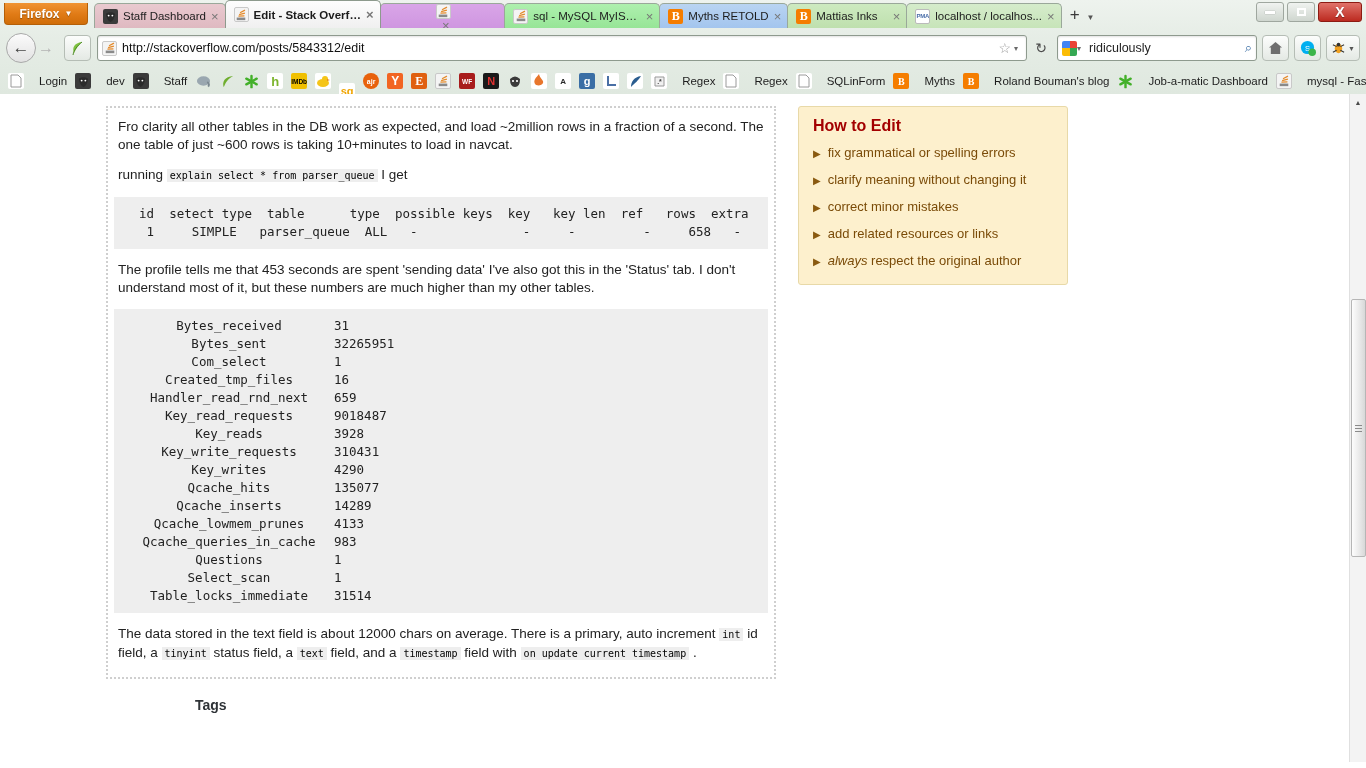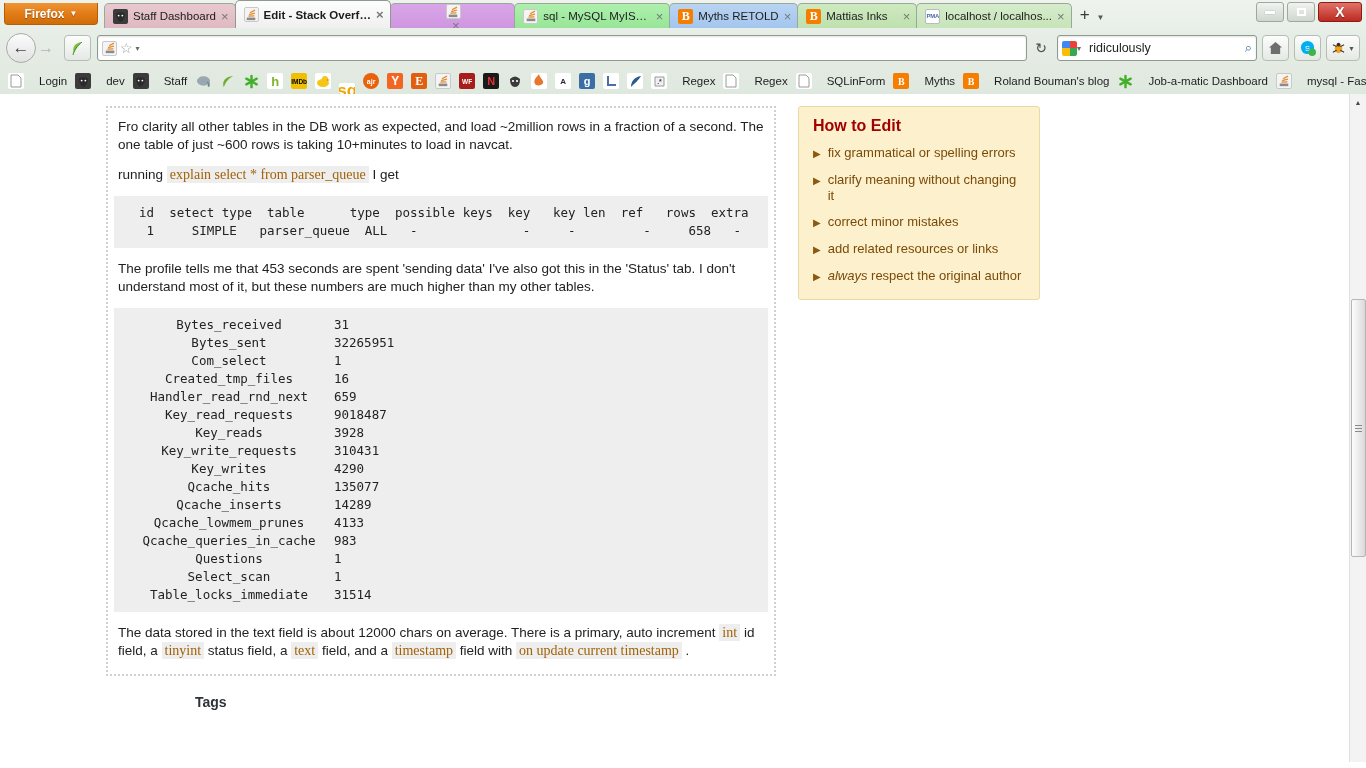--- a/index.html
+++ b/index.html
@@ -27,21 +27,21 @@
   
   .tabstrip {
     position: relative;
     height: 28px;
     display: flex;
     align-items: flex-end;
     padding-left: 4px;
     z-index: 3;
   }
   .ffbutton {
-    width: 94px; height: 22px;
+    width: 84px; height: 22px;
     margin-bottom: 3px;
     border-radius: 0 0 4px 4px;
     background: linear-gradient(to bottom, #f09434 0%, #e07a15 55%, #d06d09 100%);
     border: 1px solid #b45f08;
     border-top: none;
     color: #fff;
     font-size: 12px;
     font-weight: bold;
     display: flex; align-items: center; justify-content: center;
     gap: 5px;
@@ -264,42 +264,41 @@
     margin: 0 0 12px 0;
     padding: 0 4px;
   }
   .post-preview p:last-child { margin-bottom: 2px; margin-top: 8px; }
 
   code, .codeblock {
     font-family: "DejaVu Sans Mono", "Liberation Mono", monospace;
   }
   code.inline {
     background: #eeeeee;
-    font-size: 14px;
+    font-size: 10px;
     padding: 1px 3px;
-    color: #a16207;
-    font-family: Liberation Serif, serif;
+    color: #000000;
   }
   .codeblock {
     background: #eeeeee;
     font-size: 12.5px;
     line-height: 18px;
     color: #222;
     padding: 8px 10px;
     margin: 0 0 12px 0;
     white-space: pre;
     overflow: hidden;
   }
   .statusblock { line-height: 18px; }
   .statusblock .row { display: flex; text-align: center; }
   .statusblock .k { width: 210px; flex: 0 0 210px; }
 
   
   .howto {
-    width: 242px;
+    width: 270px;
     background: #fdf0cd;
     border: 1px solid #e8d9a8;
     border-radius: 3px;
     padding: 10px 14px 14px 14px;
     align-self: flex-start;
   }
   .howto h3 {
     color: #a30000;
     font-size: 16px;
     margin-bottom: 10px;
@@ -461,20 +460,21 @@
 
       <div class="urlbar">
         <span class="favicon fav-so">
           <svg width="12" height="12" viewBox="0 0 14 14">
             <rect x="2" y="10" width="10" height="3" fill="#8a8a8a"></rect>
             <rect x="4" y="7.5" width="7" height="1.4" fill="#e48a2a" transform="rotate(-3 7 8)"></rect>
             <rect x="4.5" y="5" width="7" height="1.4" fill="#e48a2a" transform="rotate(-14 8 5)"></rect>
             <rect x="5.5" y="2.5" width="6.5" height="1.4" fill="#e48a2a" transform="rotate(-28 8 3)"></rect>
           </svg>
         </span>
+        <span class="urltext">http://stackoverflow.com/posts/5843312/edit</span>
         <span class="urlstar">☆</span>
         <span class="urlcaret">▾</span>
       </div>
       <div class="reload">↻</div>
 
       <div class="searchbar">
         <span class="glogo">
           <i style="background:#4285f4"></i>
             <i style="background:#ea4335"></i>
           <i style="background:#fbbc05"></i>
@@ -571,21 +571,21 @@
         <div class="bm">
           <span class="bmicon" style="background: rgb(255, 255, 255);">
             <svg width="14" height="14" viewBox="0 0 14 14">
               <ellipse cx="7" cy="9" rx="6" ry="4" fill="#f5c518"></ellipse>
               <circle cx="9" cy="5" r="3" fill="#f5c518"></circle>
               <path d="M11 5 l3 1 -3 1 Z" fill="#e8841a"></path>
             </svg>
           </span>
         </div>
         <div class="bm">
-          <span class="bmicon" style="background: rgb(255, 255, 255); color: rgb(240, 165, 0); font-size: 17px; margin-top: 20px;">sg</span>
+          <span class="bmicon" style="background: rgb(255, 255, 255); color: rgb(240, 165, 0); font-size: 11px; margin-top: 20px;">sg</span>
         </div>
         <div class="bm">
           <span class="bmicon" style="background: rgb(232, 98, 12); border-radius: 50%; font-size: 7px;">ajr</span>
         </div>
         <div class="bm">
           <span class="bmicon" style="background: rgb(242, 101, 34); font-size: 12px;">Y</span>
         </div>
         <div class="bm">
           <span class="bmicon" style="background: rgb(224, 96, 16); font-family: &quot;Liberation Serif&quot;, serif; font-size: 12px;">E</span>
         </div>

